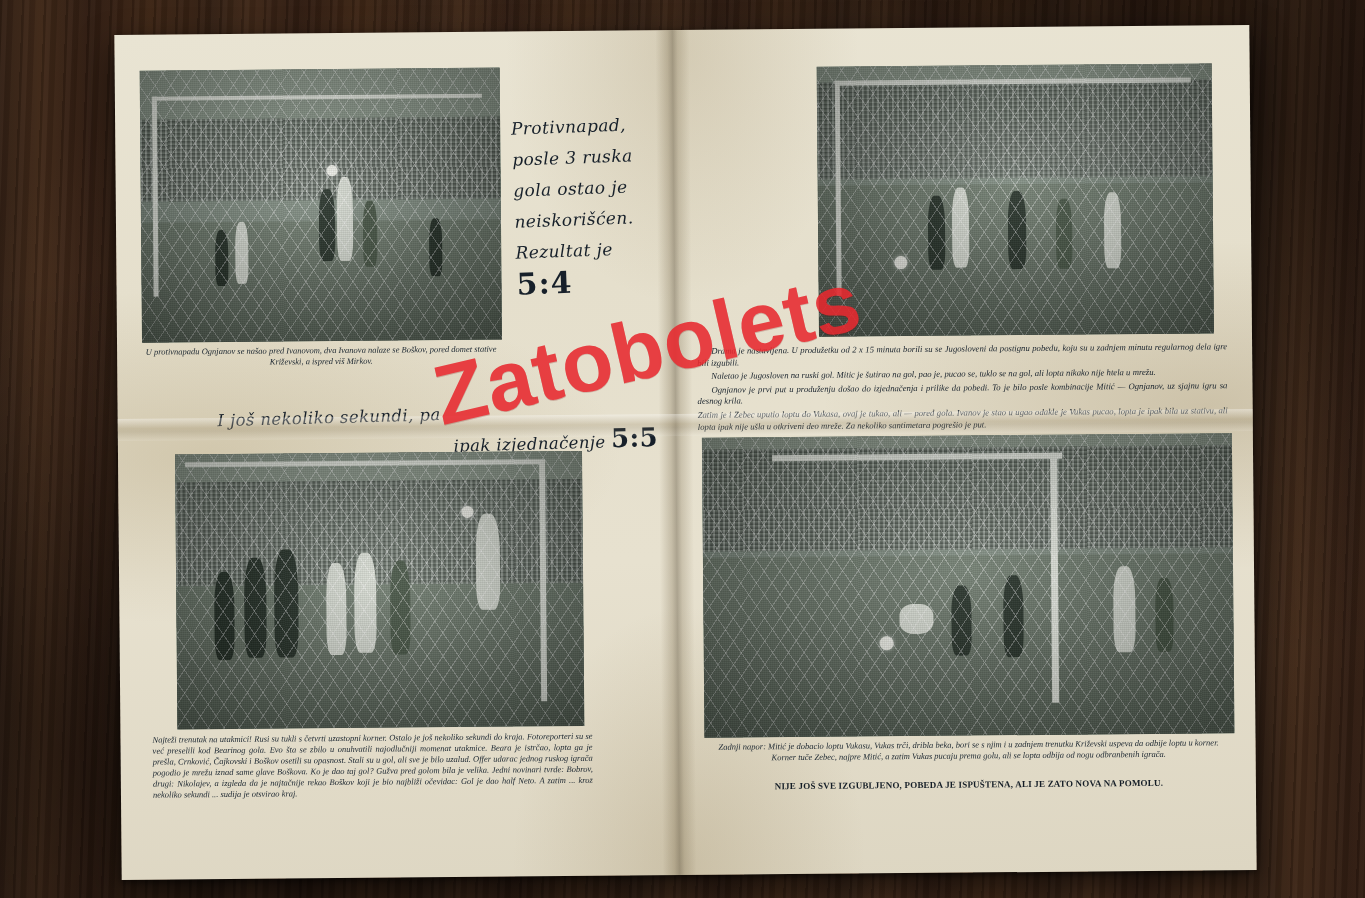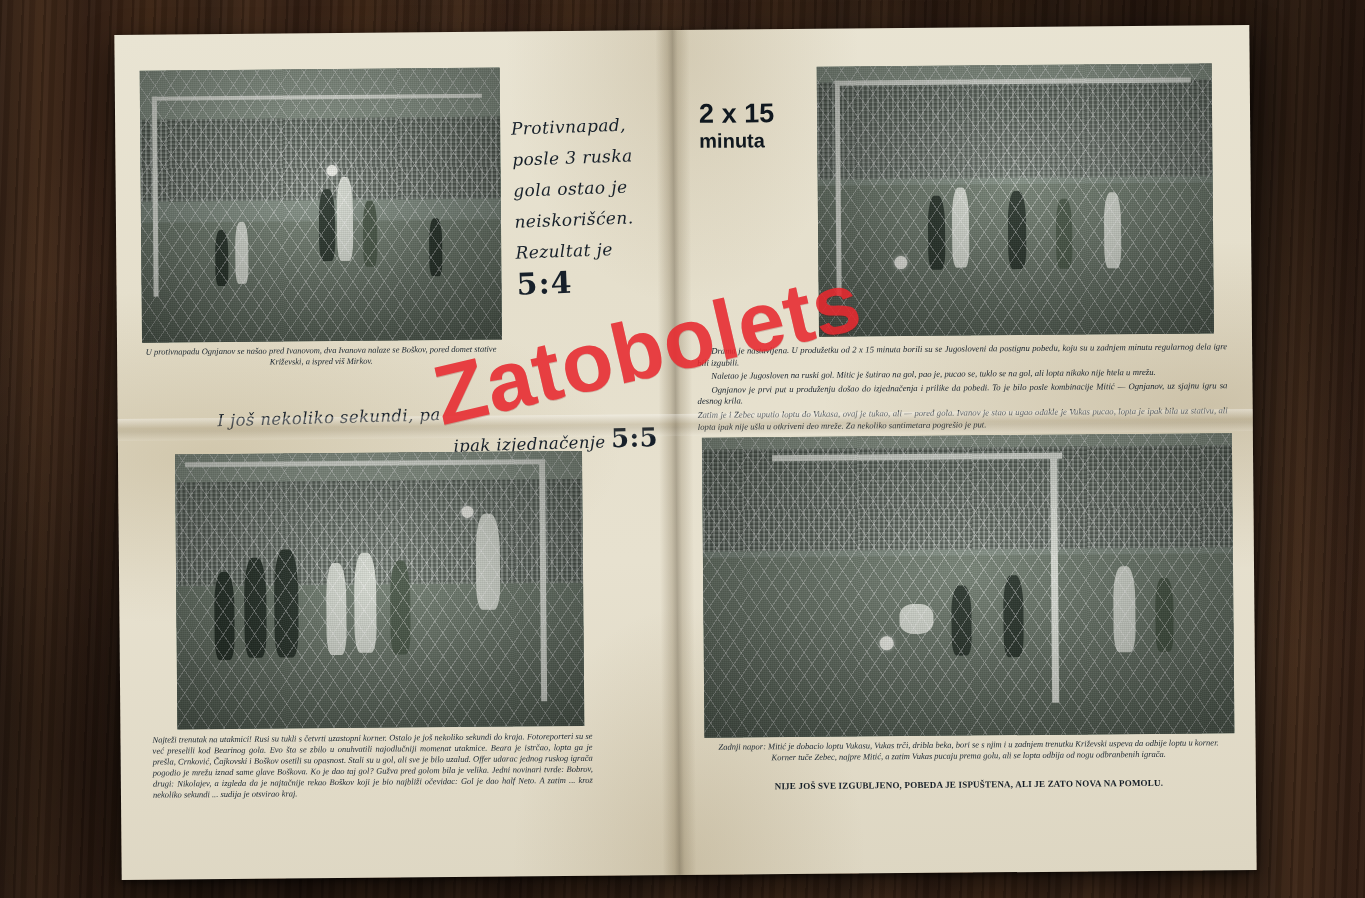--- a/index.html
+++ b/index.html
@@ -282,24 +282,20 @@
       <div class="net"></div>
       <div class="grain"></div>
       <div class="vig"></div>
     </div>
 
     <div class="caption" style="position:absolute; left:32px; top:700px; width:440px;">Najteži trenutak na utakmici! Rusi su tukli s četvrti uzastopni korner. Ostalo je još nekoliko sekundi do kraja. Fotoreporteri su se već preselili kod Bearinog gola. Evo šta se zbilo u onuhvatili najodlučniji momenat utakmice. Beara je istrčao, lopta ga je prešla, Crnković, Čajkovski i Boškov osetili su opasnost. Stali su u gol, ali sve je bilo uzalud. Offer udarac jednog ruskog igrača pogodio je mrežu iznad same glave Boškova. Ko je dao taj gol? Gužva pred golom bila je velika. Jedni novinari tvrde: Bobrov, drugi: Nikolajev, a izgleda da je najtačnije rekao Boškov koji je bio najbliži očevidac: Gol je dao half Neto. A zatim ... kroz nekoliko sekundi ... sudija je otsvirao kraj.</div>
   </div>
 
   <div class="page" id="page-right">
 
-    <div class="headline-2x15" id="hl-2x15">
-      <span>2 x 15</span>
-      <span class="sub">minuta</span>
-    </div>
 
     <div class="photo" style="left:140px; top:38px; width:395px; height:270px;">
       <div class="sky" style="height:46%"></div>
       <div class="crowd" style="top:6%; height:36%"></div>
       <div class="ground" style="height:56%"></div>
       <div class="post" style="left:18px; top:14px; width:5px; height:215px;"></div>
       <div class="post" style="left:18px; top:14px; width:356px; height:5px;"></div>
       <div class="fig" style="left:110px; top:130px; width:17px; height:74px;"></div>
       <div class="fig light" style="left:134px; top:122px; width:17px; height:80px;"></div>
       <div class="fig" style="left:190px; top:126px; width:18px; height:78px;"></div>

